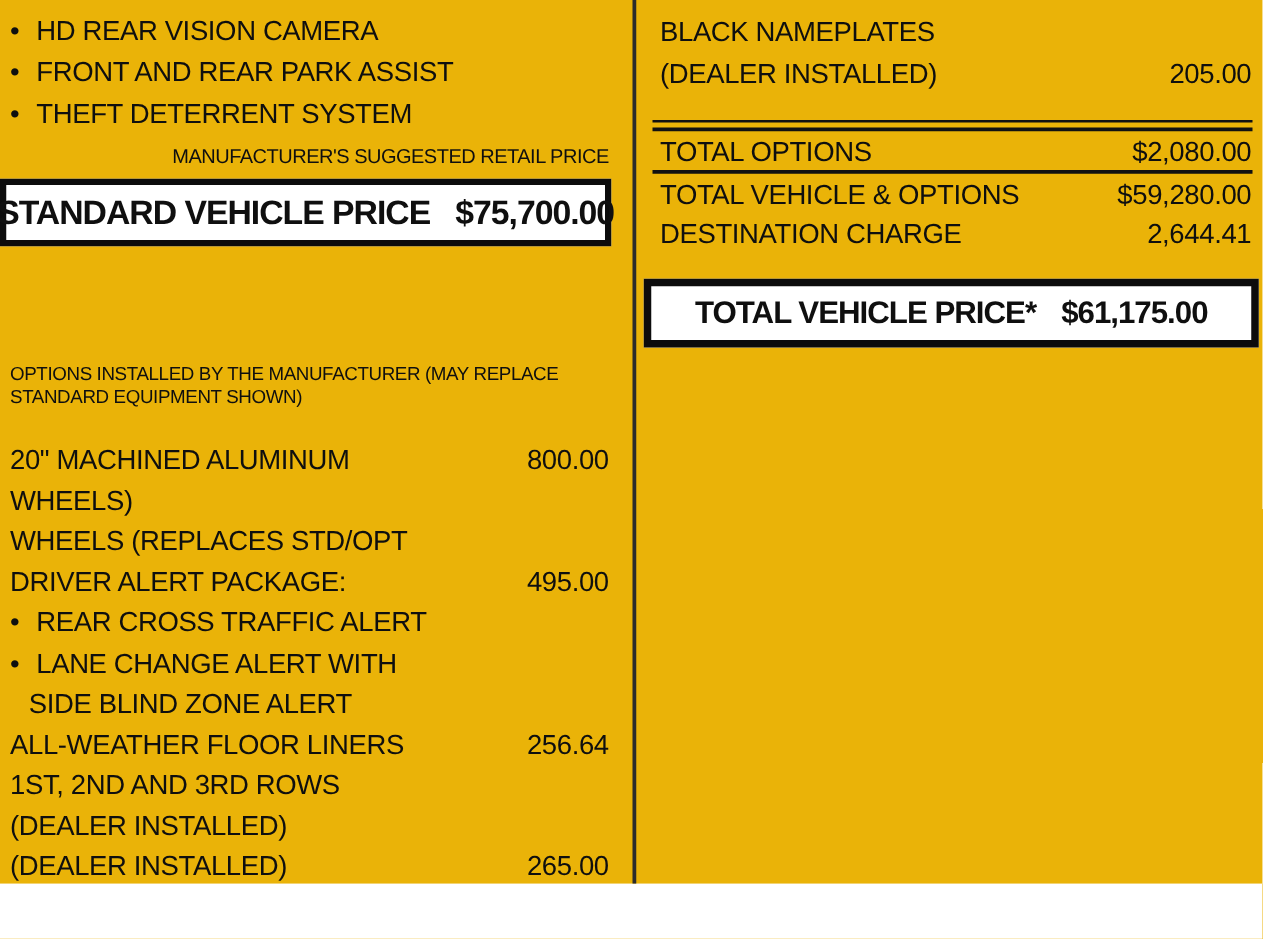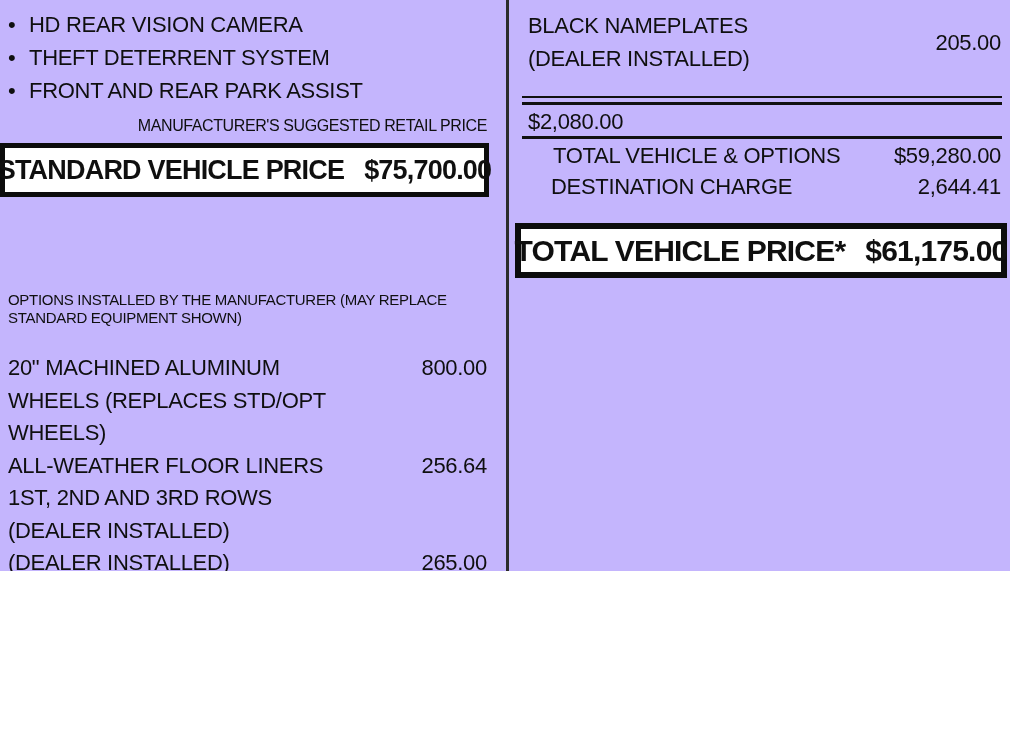--- a/index.html
+++ b/index.html
@@ -1,21 +1,21 @@
 <!DOCTYPE html>
 <html><head>
 <meta charset="utf-8">
 <style>
   * { margin: 0; padding: 0; box-sizing: border-box; }
   html, body { background: #ffffff; }
   .page {
     position: relative;
     width: 1010px;
-    height: 571px;
-    background: #c4b5fd;
+    height: 707px;
+    background: #eab308;
     color: #0f0f0f;
     font-family: "Liberation Sans", sans-serif;
     overflow: hidden;
   }
 
   
   .divider {
     position: absolute;
     left: 506px; top: 0;
     width: 3px; height: 751px;
@@ -85,21 +85,21 @@
   }
   .opt { display: flex; justify-content: space-between; align-items: flex-start; }
   .opt-lines { white-space: nowrap; }
   .oline.indent { padding-left: 15px; }
   .opt-price { white-space: nowrap; }
 
   
   .col-right { position: absolute; left: 515px; top: 0; width: 492px; height: 751px; }
 
   .r-row {
-    display: flex; justify-content: space-between; align-items: center;
+    display: flex; justify-content: space-between; align-items: flex-end;
     white-space: nowrap;
   }
   .nameplates {
     position: absolute; left: 13px; right: 6px; top: 9px;
     font-size: 22px; line-height: 33px;
     letter-spacing: -0.3px;
   }
 
   .rule { position: absolute; left: 7px; right: 5px; background: #111111; }
   .rule-a1 { top: 96px;  height: 2px; }
@@ -107,68 +107,77 @@
   .rule-b  { top: 136px; height: 3px; }
 
   .total-row {
     position: absolute; left: 13px; right: 6px;
     display: flex; justify-content: space-between; align-items: center;
     font-size: 22px; line-height: 28px;
     letter-spacing: -0.3px;
     white-space: nowrap;
   }
   .tr-0 { top: 108px; }
-  .tr-1 { top: 142px; margin-left: 25px; }
-  .tr-2 { top: 173px; margin-left: 23px; }
+  .tr-1 { top: 142px; }
+  .tr-2 { top: 173px; }
 
   .total-box {
     position: absolute; left: 0; top: 223px;
     width: 492px; height: 55px;
     border-width: 6px;
     padding: 0 12px;
-    font-size: 30px;
+    font-size: 25px;
   }
 </style>
 </head>
 <body>
 
 <div class="page">
 
   <div class="col-left">
 
     <ul class="features">
       <li><span class="dot">•</span><span>HD REAR VISION CAMERA</span></li>
+      <li><span class="dot">•</span><span>FRONT AND REAR PARK ASSIST</span></li>
       <li><span class="dot">•</span><span>THEFT DETERRENT SYSTEM</span></li>
-      <li><span class="dot">•</span><span>FRONT AND REAR PARK ASSIST</span></li>
     </ul>
 
     <div class="msrp-heading">MANUFACTURER'S SUGGESTED RETAIL PRICE</div>
 
     <div class="price-box std-box">
       <span>STANDARD VEHICLE PRICE</span>
       <span>$75,700.00</span>
     </div>
 
 
     <div class="options-note">
       <div>OPTIONS INSTALLED BY THE MANUFACTURER (MAY REPLACE</div>
       <div>STANDARD EQUIPMENT SHOWN)</div>
     </div>
 
     <div class="options-list">
 
       <div class="opt">
         <div class="opt-lines">
           <div class="oline">20" MACHINED ALUMINUM</div>
+          <div class="oline">WHEELS)</div>
           <div class="oline">WHEELS (REPLACES STD/OPT</div>
-          <div class="oline">WHEELS)</div>
         </div>
         <div class="opt-price">800.00</div>
       </div>
 
+      <div class="opt">
+        <div class="opt-lines">
+          <div class="oline">DRIVER ALERT PACKAGE:</div>
+          <div class="oline"><span class="dot">•</span><span>REAR CROSS TRAFFIC ALERT</span></div>
+          <div class="oline"><span class="dot">•</span><span>LANE CHANGE ALERT WITH</span></div>
+          <div class="oline indent">SIDE BLIND ZONE ALERT</div>
+        </div>
+        <div class="opt-price">495.00</div>
+      </div>
 
       <div class="opt">
         <div class="opt-lines">
           <div class="oline">ALL-WEATHER FLOOR LINERS</div>
           <div class="oline">1ST, 2ND AND 3RD ROWS</div>
           <div class="oline">(DEALER INSTALLED)</div>
         </div>
         <div class="opt-price">256.64</div>
       </div>
 
@@ -191,20 +200,21 @@
         <div class="oline">BLACK NAMEPLATES</div>
         <div class="oline">(DEALER INSTALLED)</div>
       </div>
       <div class="opt-price">205.00</div>
     </div>
 
     <div class="rule rule-a1"></div>
     <div class="rule rule-a2"></div>
 
     <div class="total-row tr-0">
+      <span>TOTAL OPTIONS</span>
       <span>$2,080.00</span>
     </div>
 
     <div class="rule rule-b"></div>
 
     <div class="total-row tr-1">
       <span>TOTAL VEHICLE &amp; OPTIONS</span>
       <span>$59,280.00</span>
     </div>
 

